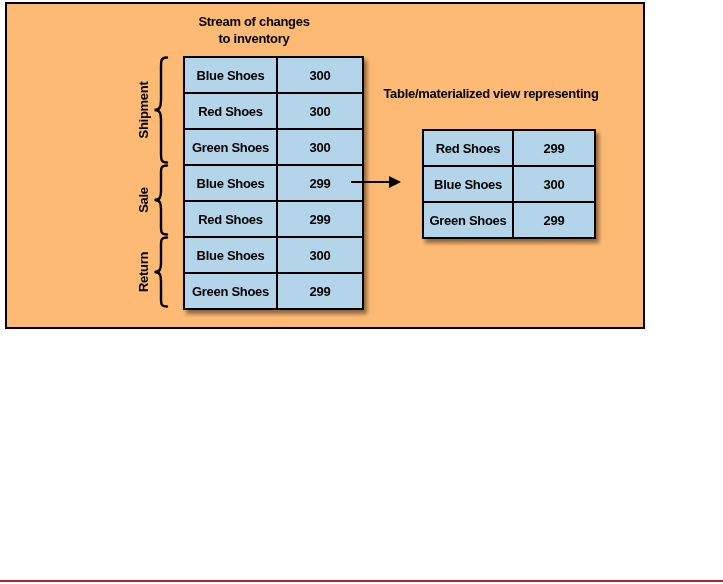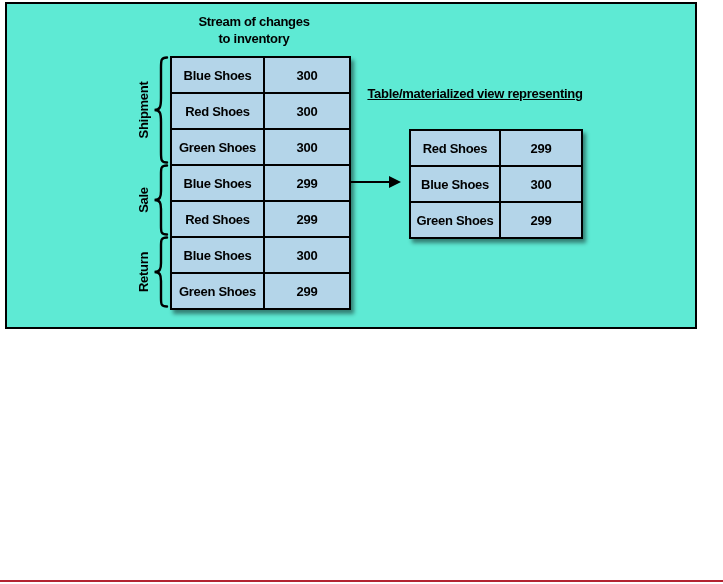--- a/index.html
+++ b/index.html
@@ -2,32 +2,33 @@
 <html><head>
 <meta charset="utf-8">
 <style>
   html, body { margin:0; padding:0; }
   body {
     width:723px; height:584px; position:relative; background:#ffffff;
     font-family:"Liberation Sans", sans-serif; color:#000;
     overflow:hidden;
   }
   .frame {
-    position:absolute; left:5px; top:2px; width:692px; height:327px;
-    border:2px solid #000; box-sizing:border-box; background:#5eead4;
+    position:absolute; left:5px; top:2px; width:640px; height:327px;
+    border:2px solid #000; box-sizing:border-box; background:#fdba74;
   }
   .fig-title {
     position:absolute; text-align:center; font-size:13px; font-weight:600;
     line-height:16.5px; letter-spacing:-0.3px;
   }
   .stream-title { left:158px; top:10px; width:178px; }
-  .view-title  { left:352px; top:82px; width:232px;text-decoration:underline; }
+  .view-title  { left:368px; top:82px; width:232px; }
   table.tbl {
     position:absolute; border-collapse:collapse; background:#b4d5e9;
     box-shadow:3px 4px 4px rgba(0,0,0,0.45);
+    margin-left:13px;
   }
   table.tbl td {
     border:2px solid #000; height:34px; padding:0 4px;
     text-align:center; vertical-align:middle;
     font-size:13px; font-weight:600; letter-spacing:-0.3px;
   }
   .stream-tbl { left:163px; top:52px; }
   .stream-tbl td.c-item { width:83px; }
   .stream-tbl td.c-val  { width:76px; }
   .view-tbl { left:402px; top:125px; }

